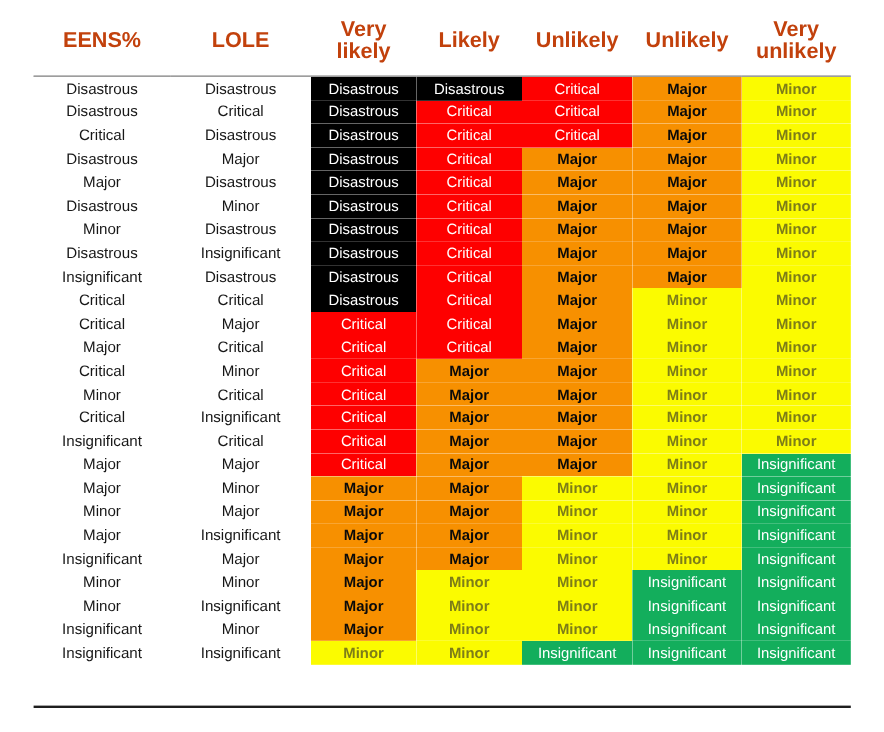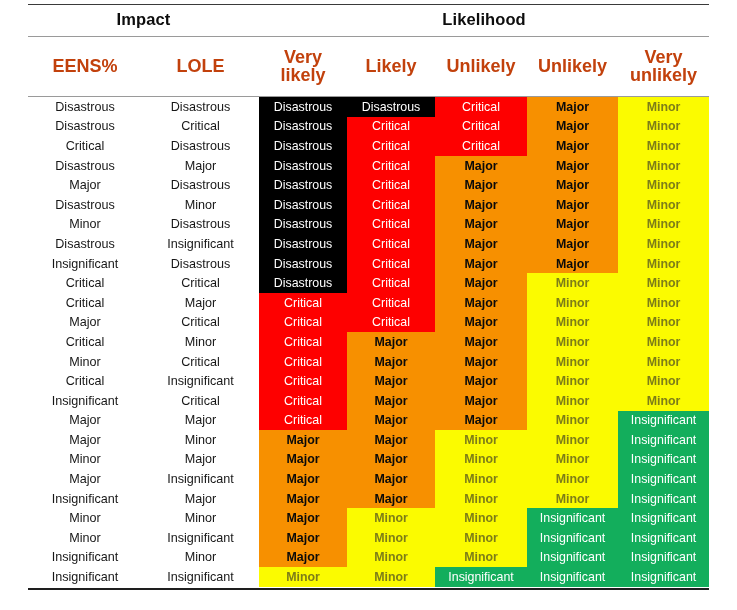--- a/index.html
+++ b/index.html
@@ -108,24 +108,20 @@
     <colgroup>
       <col class="c0">
         <col class="c1">
         <col class="c2">
         <col class="c3">
       <col class="c4">
         <col class="c5">
         <col class="c6">
     </colgroup>
     <thead>
-      <tr class="group-row">
-          <th colspan="2">Impact</th>
-          <th colspan="5">Likelihood</th>
-        </tr>
       <tr class="head-row">
           <th>EENS%</th>
           <th>LOLE</th>
           <th>Very<br>likely</th>
           <th>Likely</th>
           <th>Unlikely</th>
           <th>Unlikely</th>
           <th>Very<br>unlikely</th>
         </tr>
     </thead>

